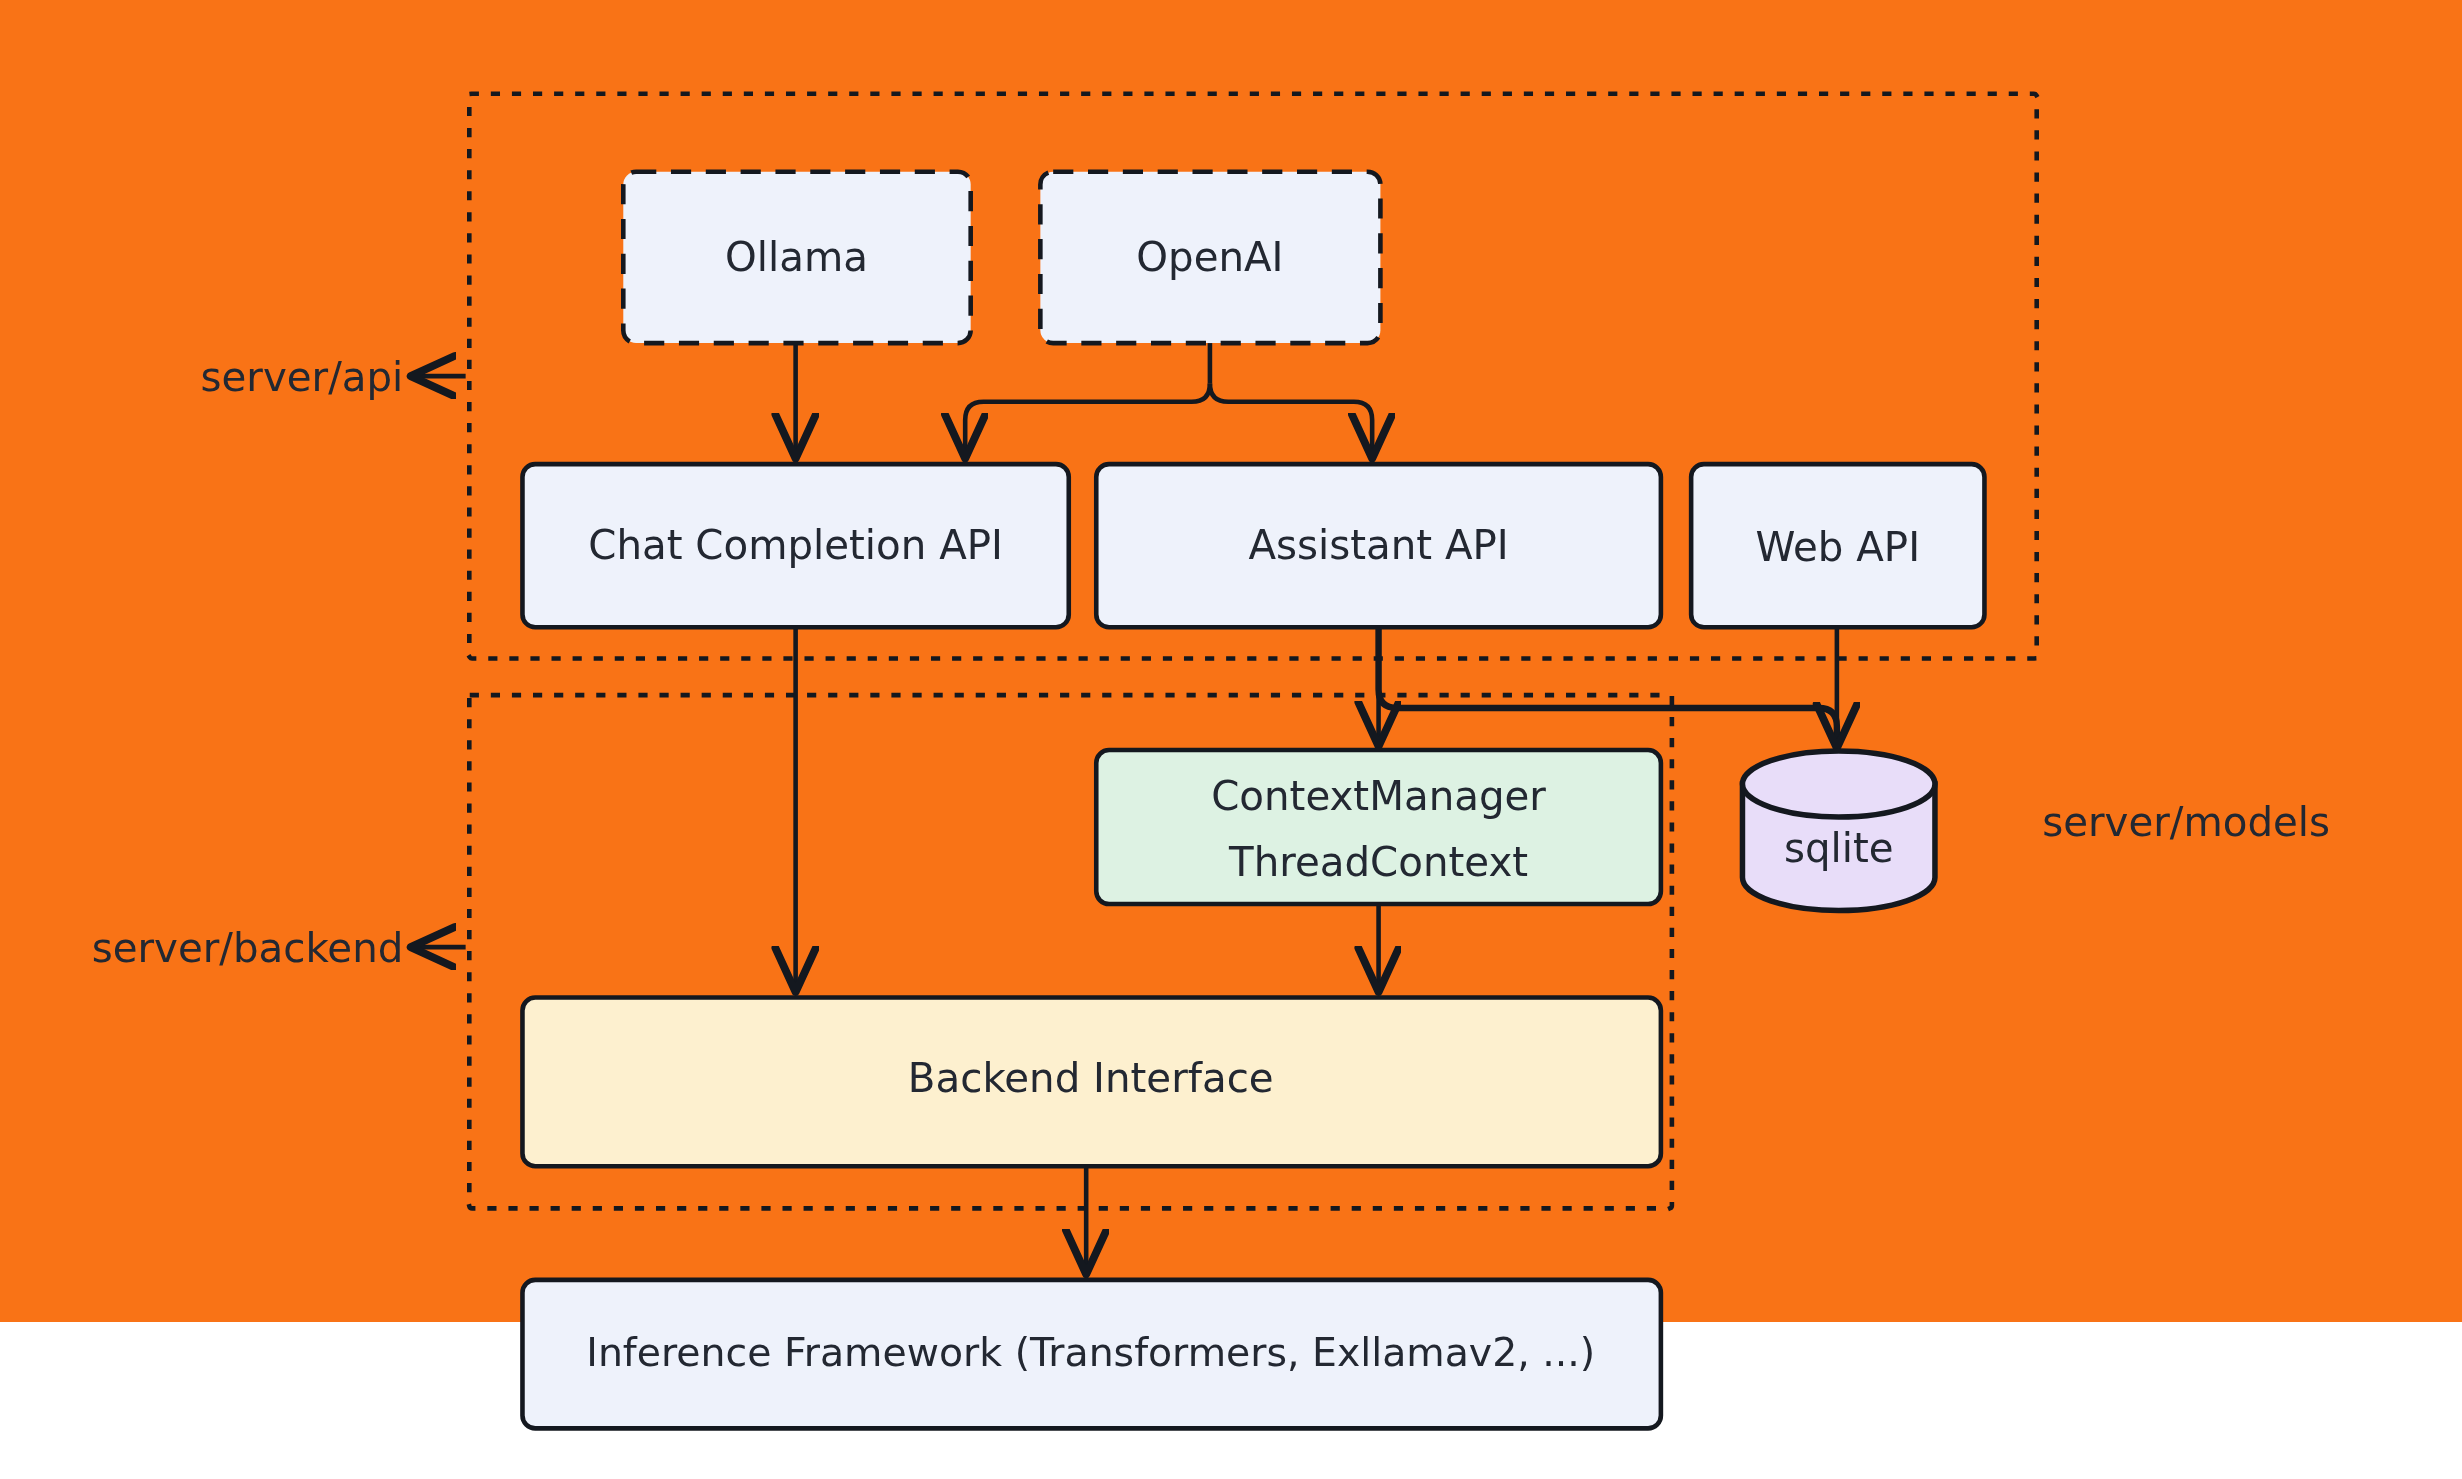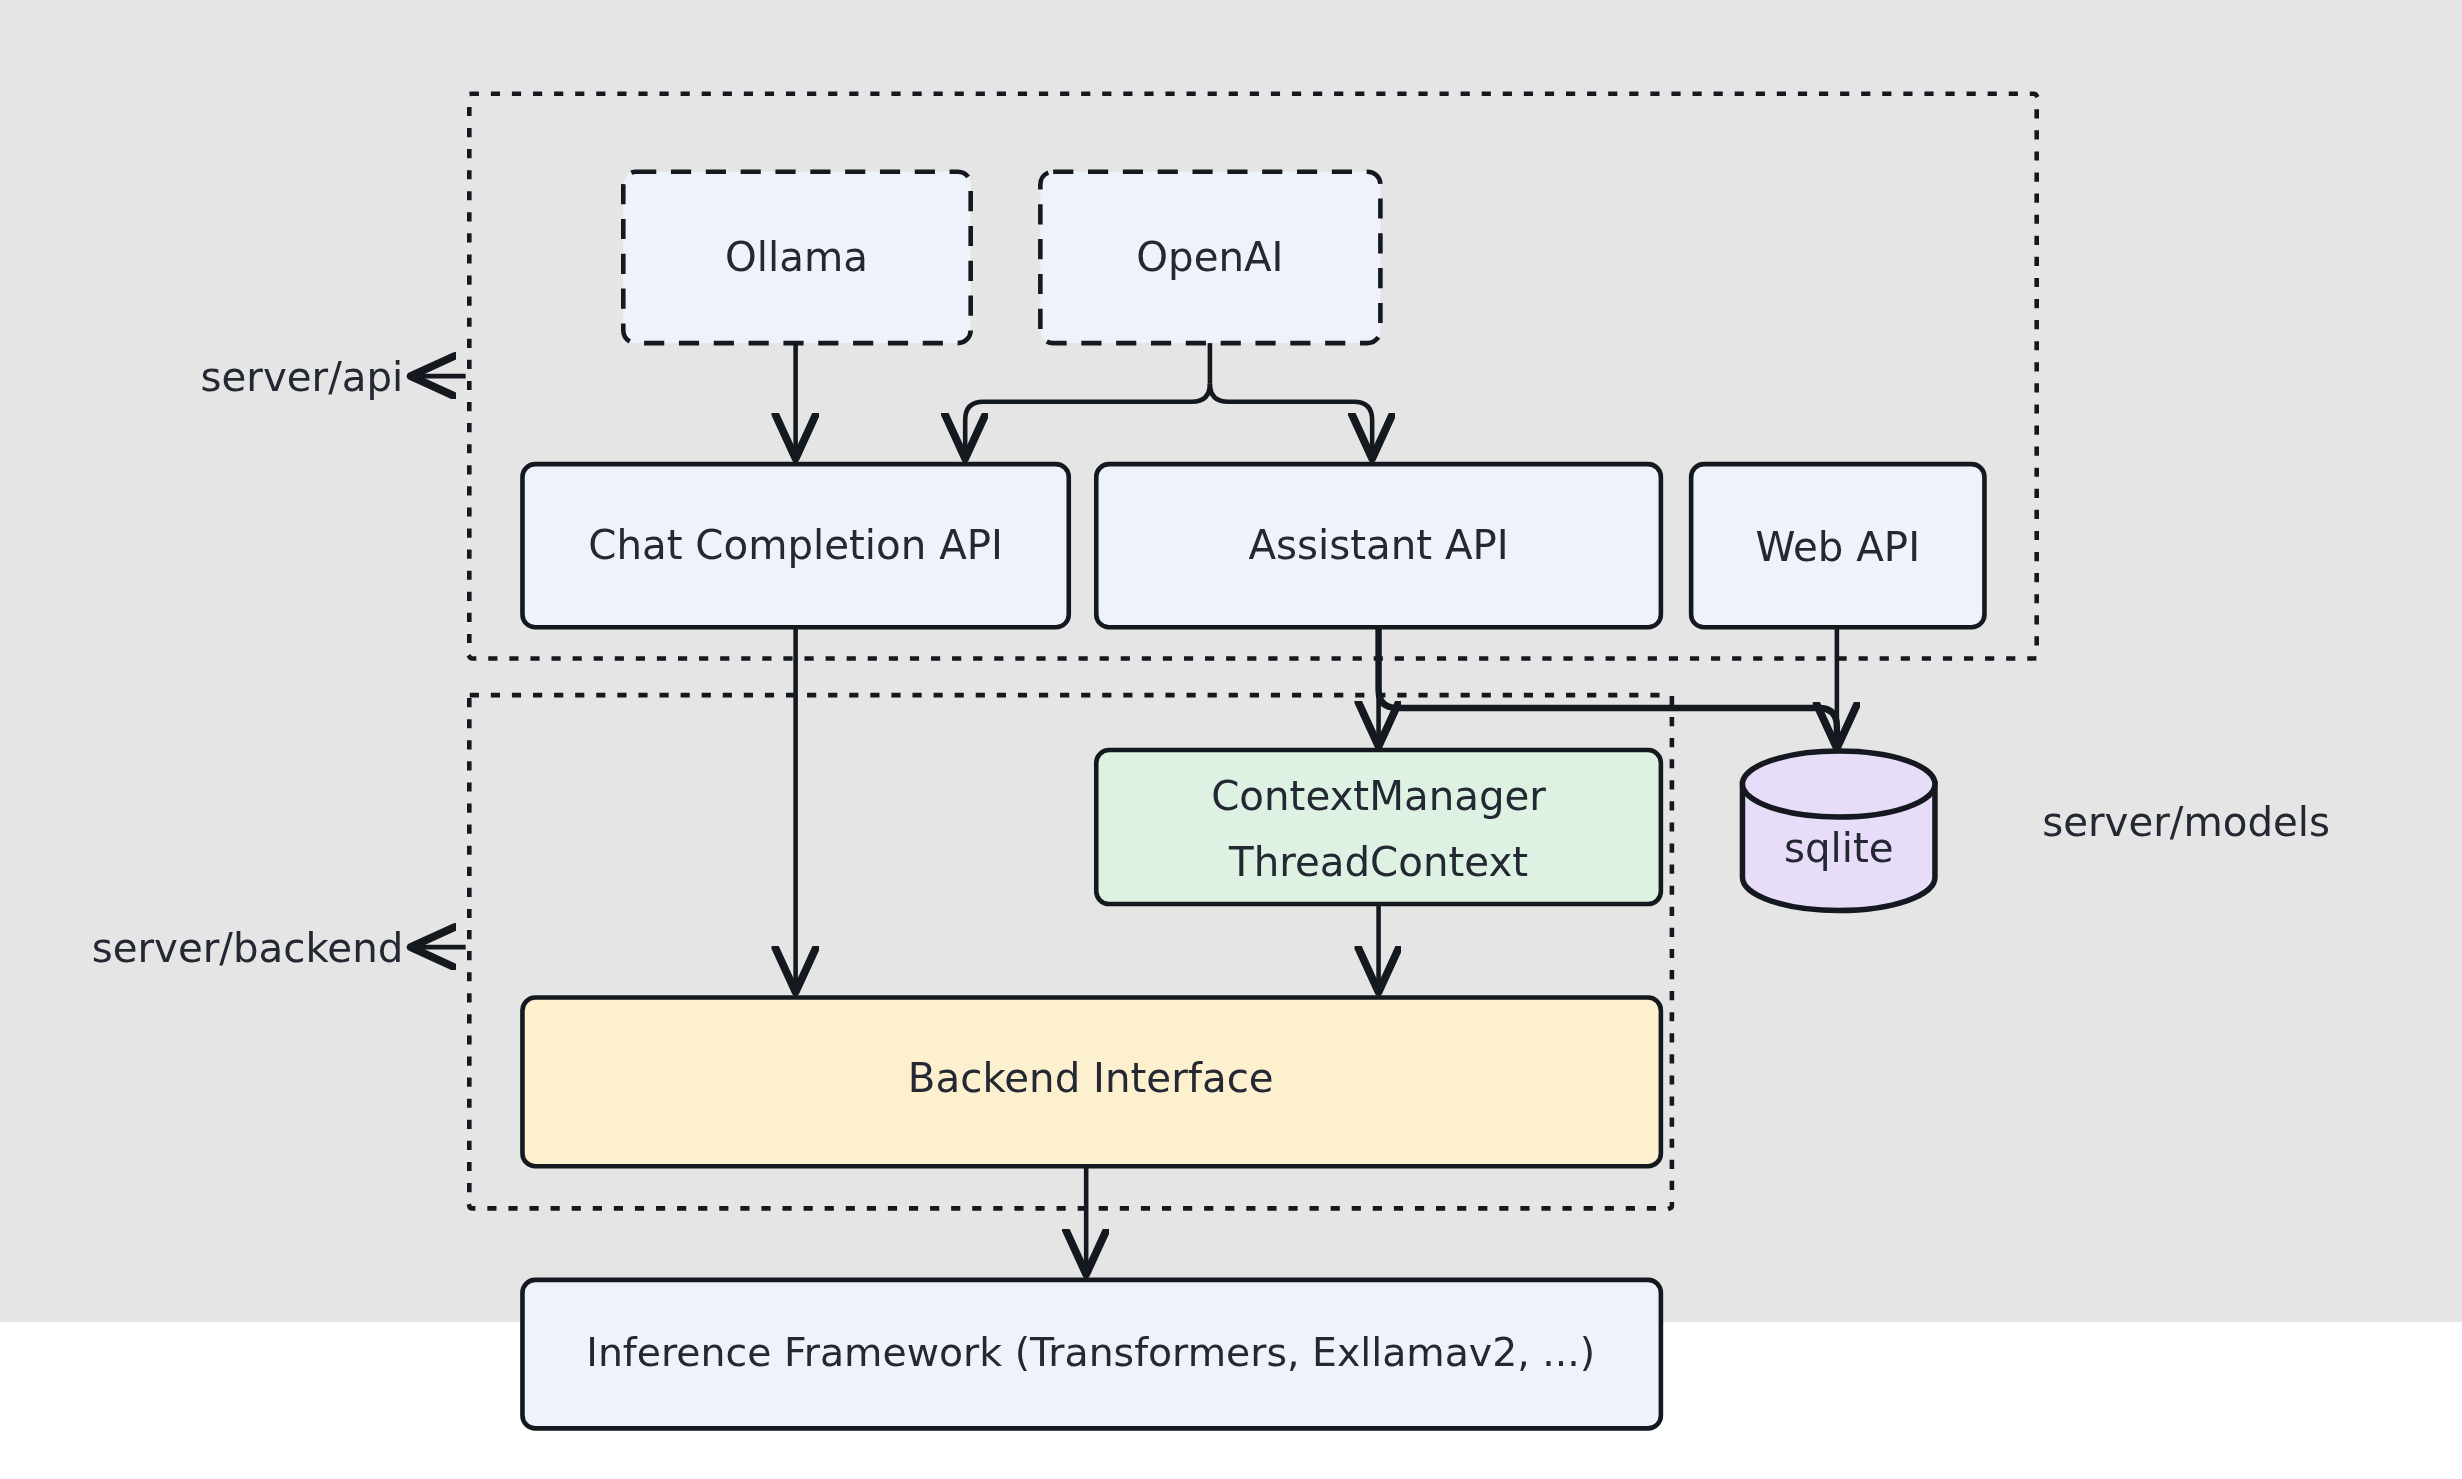--- a/index.html
+++ b/index.html
@@ -10,21 +10,21 @@
   body {
     width: 2462px;
     height: 1480px;
     font-family: "DejaVu Sans", sans-serif;
     overflow: hidden;
   }
   #diagram-root {
     position: relative;
     width: 2462px;
     height: 1322px;
-    background: #e5e5e5;
+    background: #f97316;
   }
   svg#diagram-svg {
     position: absolute;
     top: 0;
     left: 0;
     width: 2462px;
     height: 1480px;
     display: block;
   }
   .node-text {

